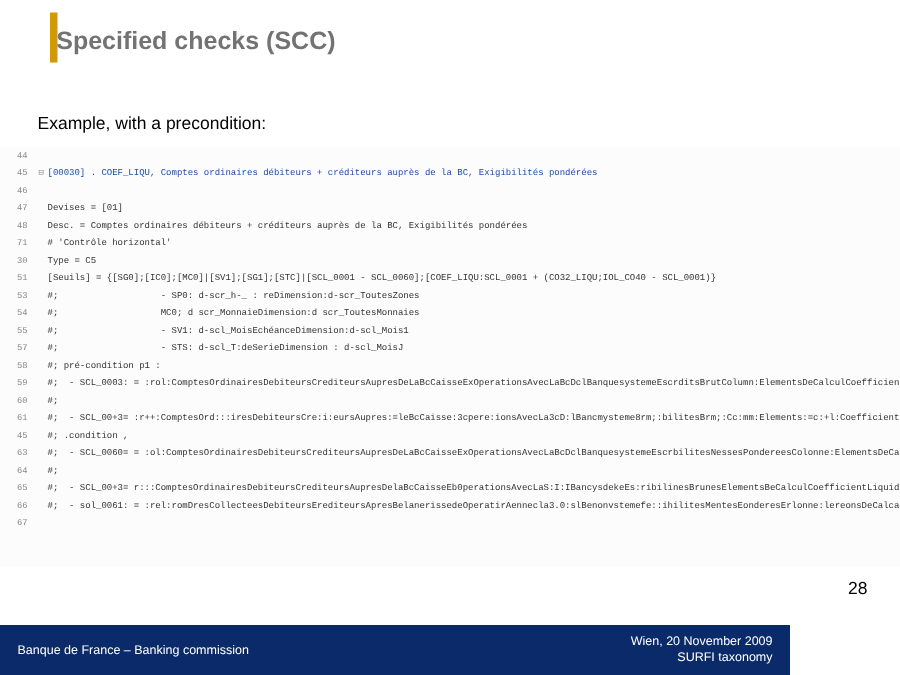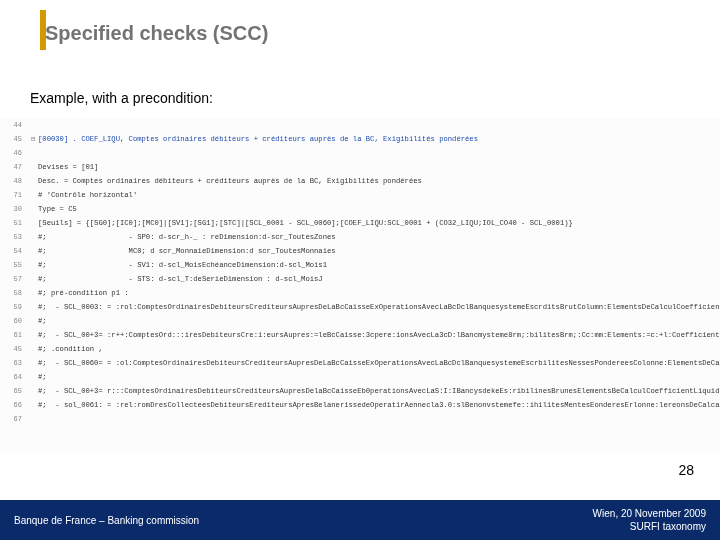--- a/index.html
+++ b/index.html
@@ -76,21 +76,21 @@
     position: absolute;
     right: 26px;
     top: 462px;
     font-size: 14px;
     color: #000;
   }
   .footer {
     position: absolute;
     left: 0;
     bottom: 0;
-    width: 720px;
+    width: 632px;
     height: 40px;
     background: #0a2a6a;
     color: #fff;
     display: flex;
     justify-content: space-between;
     align-items: center;
     padding: 0 14px;
   }
   .footer-left {
     font-size: 10px;

